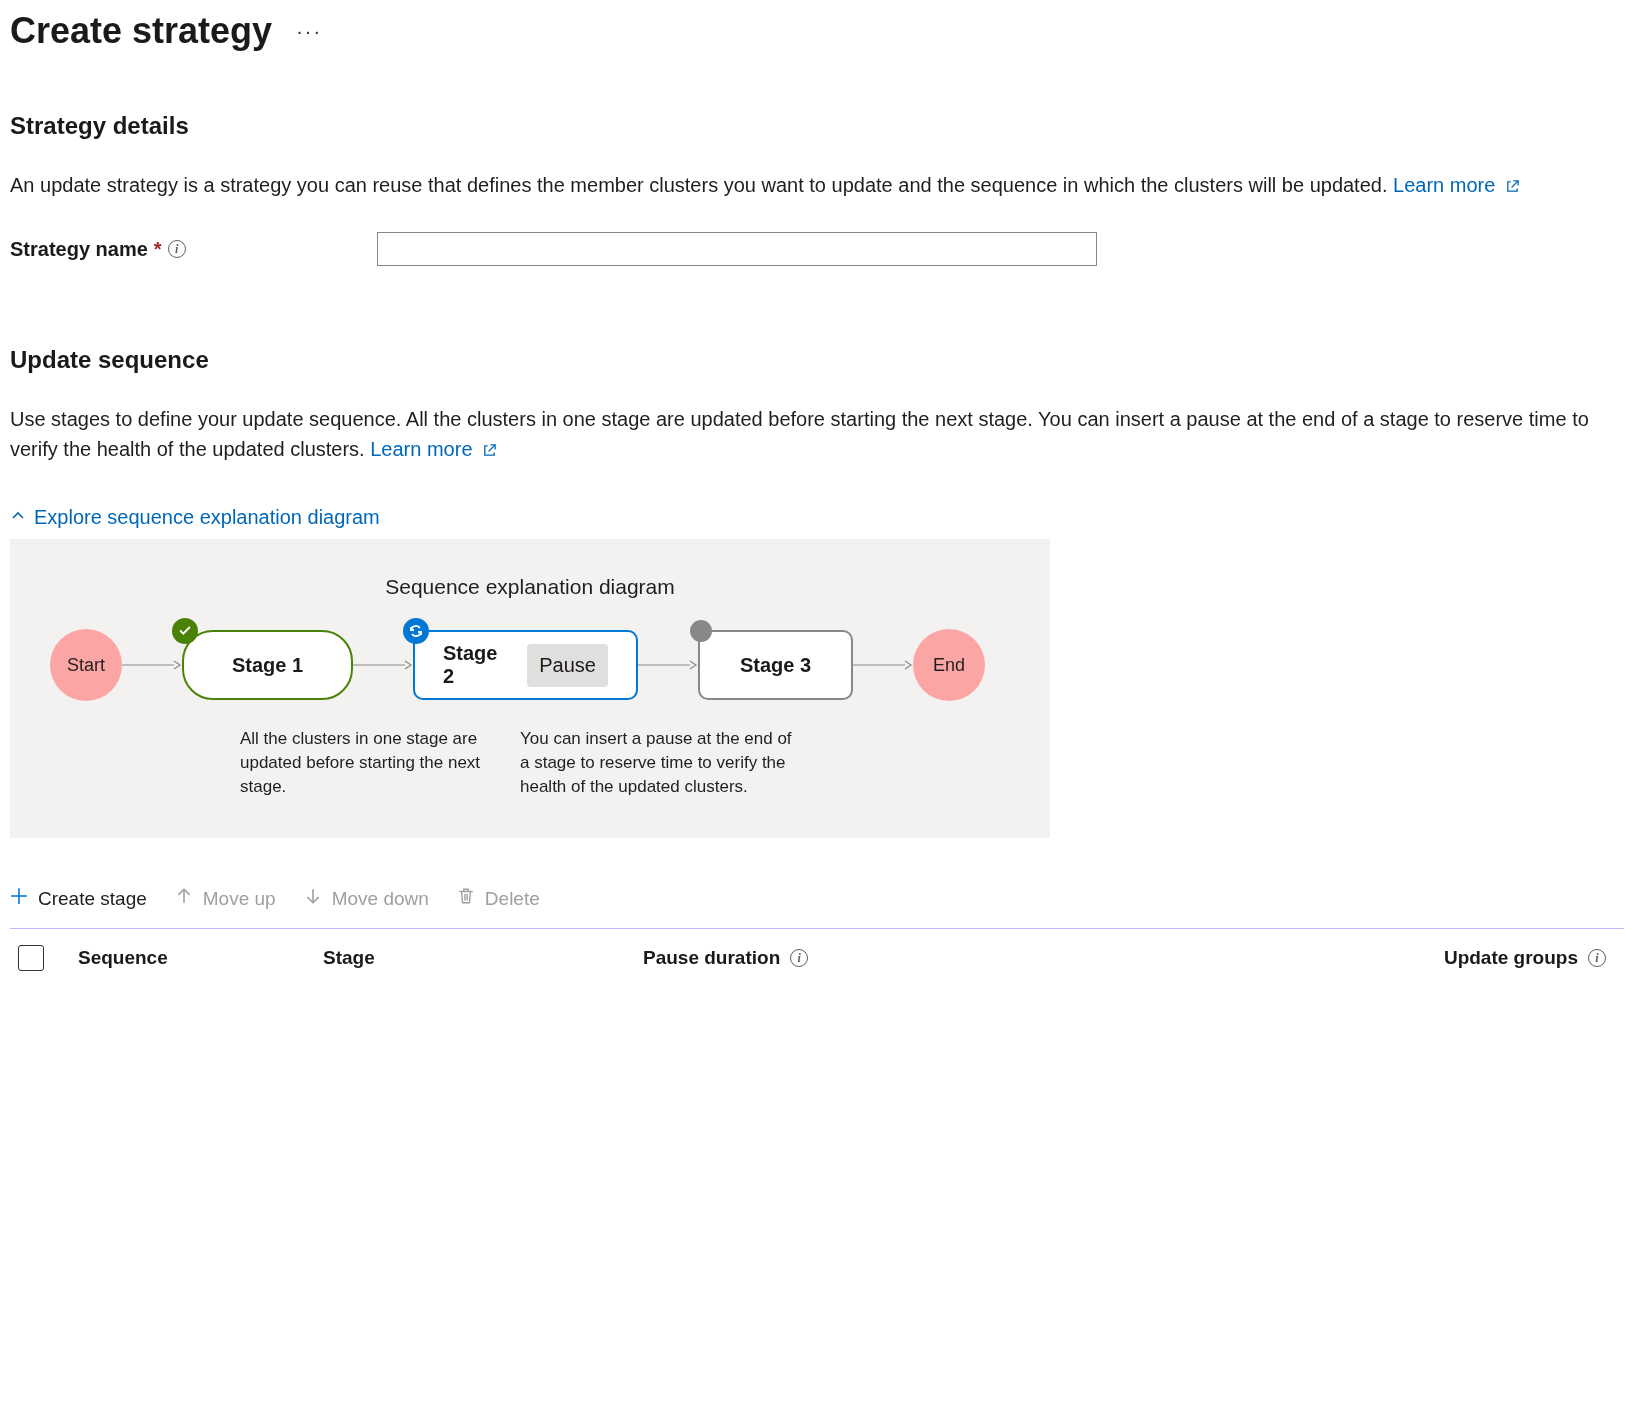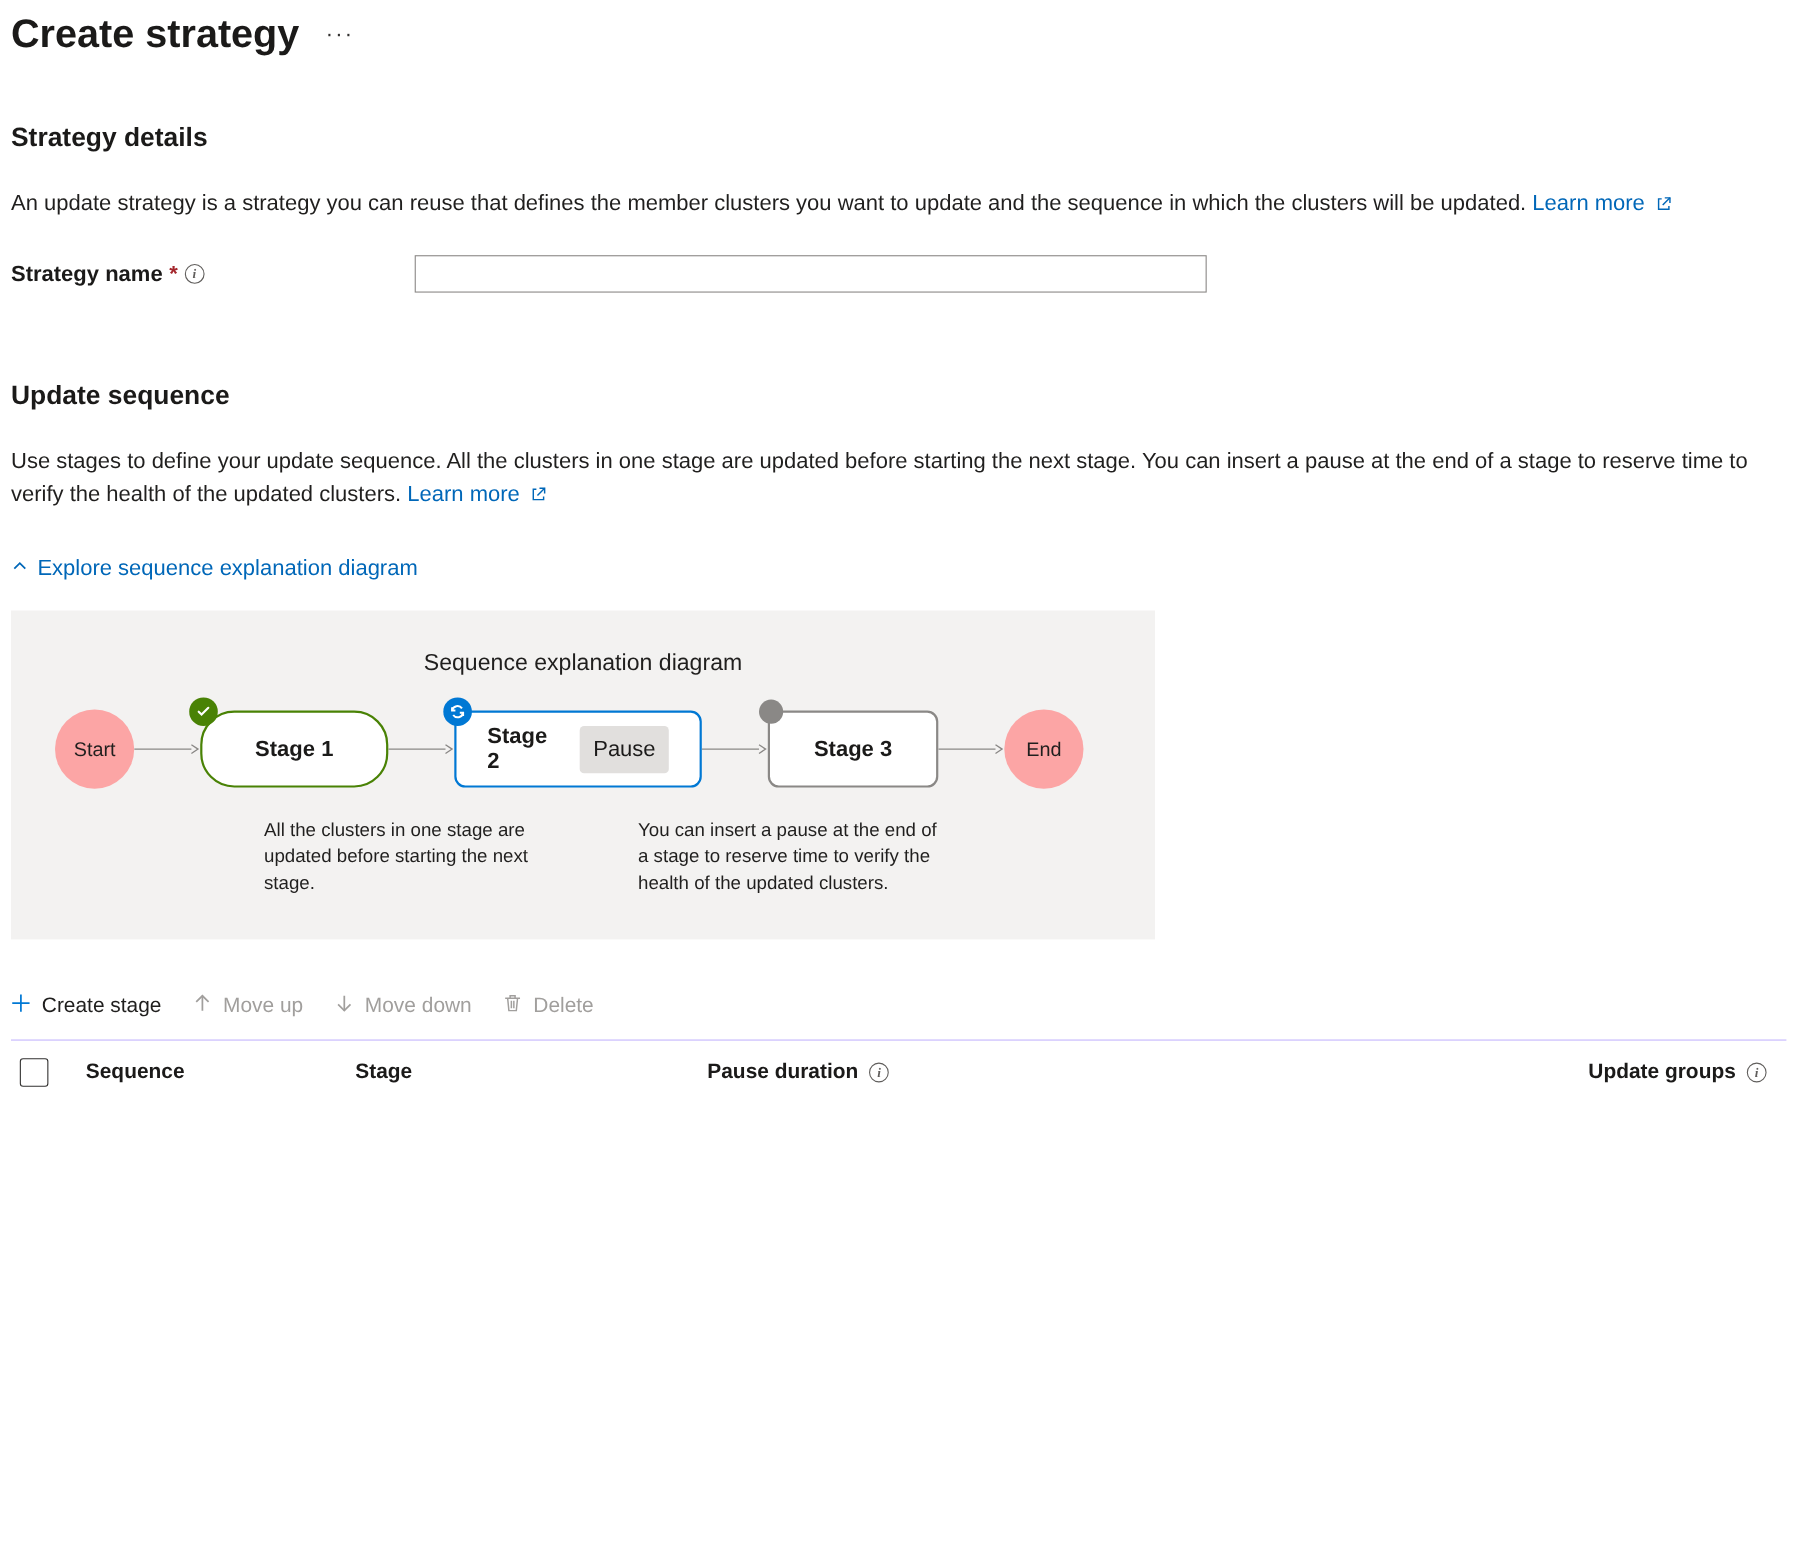--- a/index.html
+++ b/index.html
@@ -82,21 +82,21 @@
     padding: 4px 8px;
     font-size: 16px;
     outline: none;
   }
   .explore-link {
     color: #0067b8;
     cursor: pointer;
     display: inline-flex;
     align-items: center;
     gap: 8px;
-    margin: 10px 0 26px 0;
+    margin: 10px 0 10px 0;
   }
   .chevron-up {
     display: inline-block;
   }
   .diagram-box {
     background: #f3f2f1;
     padding: 36px 40px 40px 40px;
     margin-bottom: 49px;
     width: 1040px;
   }
@@ -165,21 +165,20 @@
     display: flex;
     align-items: center;
     justify-content: center;
   }
   .badge-green { background: #498205; }
   .badge-blue  { background: #0078d4; }
   .badge-grey  { background: #8a8886; top: -10px; left: -8px; width: 22px; height: 22px; }
   .diagram-captions {
     display: flex;
     margin-top: 26px;
-    gap: 60px;
     padding-left: 190px;
   }
   .caption {
     font-size: 17px;
     line-height: 1.4;
     color: #201f1e;
     width: 280px;
   }
   .toolbar {
     display: flex;

